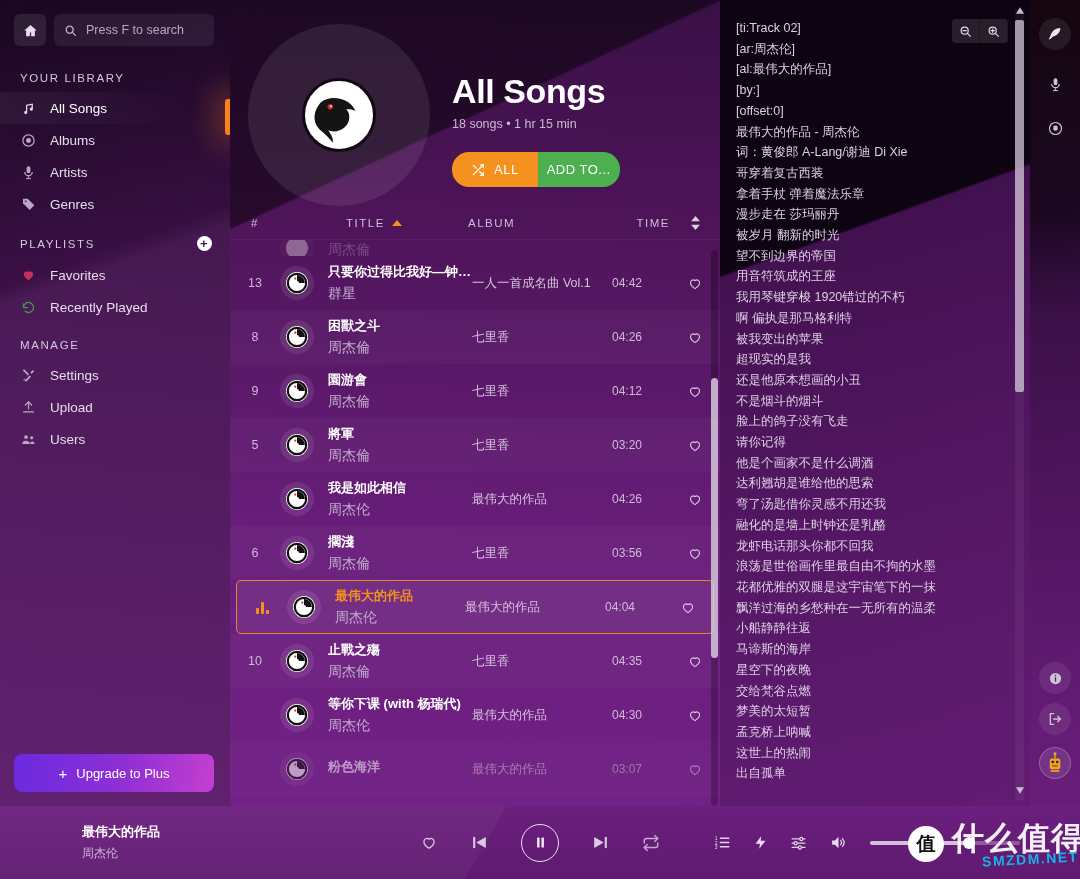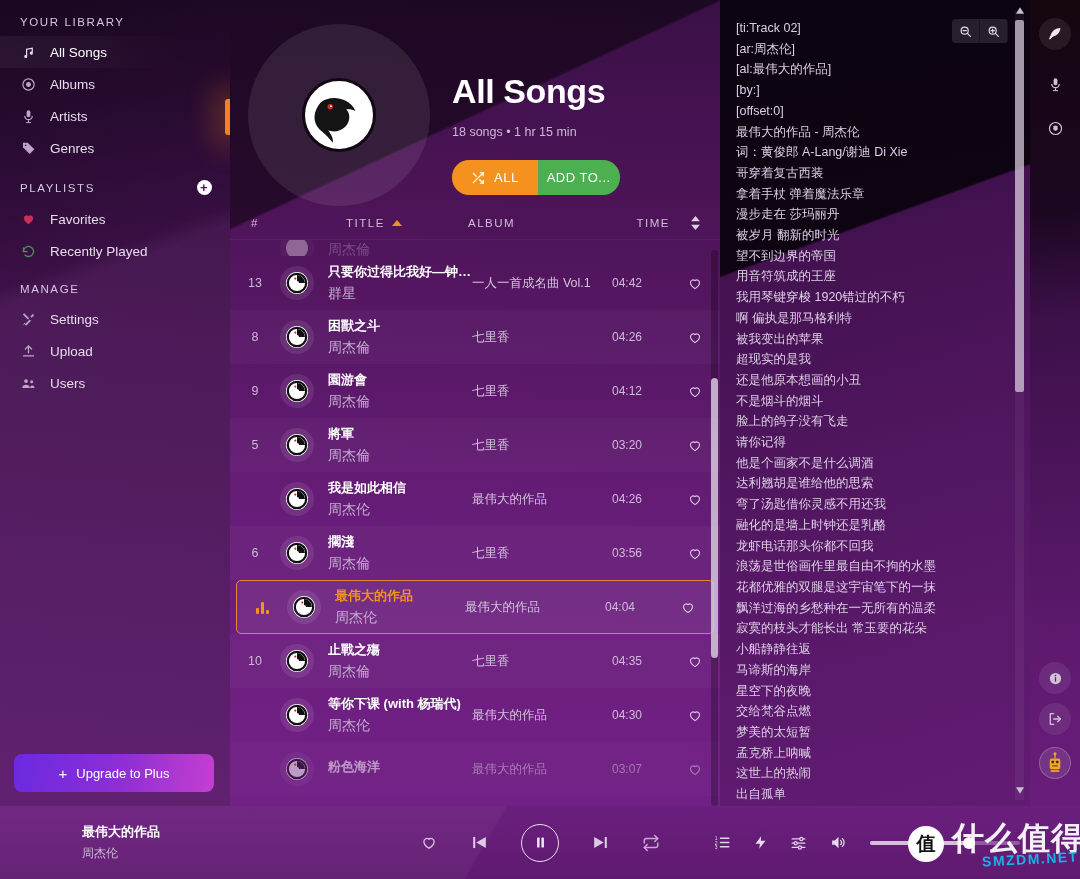--- a/index.html
+++ b/index.html
@@ -92,21 +92,21 @@
     flex: 0 0 182px;
   }
   .cover-inner {
     width: 74px; height: 74px; border-radius: 50%;
     background: #fff; border: 3px solid #120812;
     display: flex; align-items: center; justify-content: center;
     overflow: hidden;
   }
   .hero-meta { padding-left: 22px; padding-top: 48px; }
   .hero-title { font-size: 34px; font-weight: bold; letter-spacing: -0.4px; }
-  .hero-sub { font-size: 12.5px; color: #cbb8d4; margin-top: 14px; }
+  .hero-sub { font-size: 12.5px; color: #cbb8d4; margin-top: 6px; }
   .hero-actions { margin-top: 21px; display: flex; border-radius: 17px; overflow: hidden; width: fit-content; }
   .btn-shuffle {
     background: #f5911e; color: #fff; font-size: 13px; letter-spacing: 0.5px;
     padding: 10px 19px; display: flex; align-items: center; gap: 9px; cursor: pointer;
   }
   .btn-addto {
     background: #4caf50; color: #fff; font-size: 13px; letter-spacing: 0.5px;
     padding: 10px 9px; cursor: pointer;
   }
 
@@ -252,20 +252,38 @@
     color: #1ab0e8; letter-spacing: 1.5px; z-index: 10; transform: rotate(-3deg);
   }
   svg { display: block; }
 </style>
 </head>
 <body>
 
 <div id="app">
 
   <div id="sidebar">
+    <div class="topbar">
+      <div class="home-btn">
+        <span>
+          <svg width="15" height="15" viewBox="0 0 24 24" fill="#e9dcef">
+              <path d="M12 3L2 12h3v9h6v-6h2v6h6v-9h3z"></path>
+            </svg>
+        </span>
+      </div>
+      <div class="search-box">
+        <span>
+          <svg width="13" height="13" viewBox="0 0 24 24" fill="none" stroke="#c3aecd" stroke-width="2.4">
+              <circle cx="10.5" cy="10.5" r="6.5"></circle>
+              <line x1="15.5" y1="15.5" x2="21" y2="21" stroke-linecap="round"></line>
+            </svg>
+        </span>
+        <span class="search-ph">Press F to search</span>
+      </div>
+    </div>
 
     <div class="sec-title">YOUR LIBRARY</div>
 
     <div class="nav-item active">
       <span class="ico">
         <svg width="15" height="15" viewBox="0 0 24 24" fill="#e6d8ec">
             <path d="M10 18.5a2.5 2.5 0 1 1-2-2.45V6l11-2.2v9.2a2.5 2.5 0 1 1-2-2.45V6.2l-7 1.4z"></path>
           </svg>
       </span>
       <span class="nav-label">All Songs</span>
@@ -735,21 +753,20 @@
         <div class="lyr-line">脸上的鸽子没有飞走</div>
         <div class="lyr-line">请你记得</div>
         <div class="lyr-line">他是个画家不是什么调酒</div>
         <div class="lyr-line">达利翘胡是谁给他的思索</div>
         <div class="lyr-line">弯了汤匙借你灵感不用还我</div>
         <div class="lyr-line">融化的是墙上时钟还是乳酪</div>
         <div class="lyr-line">龙虾电话那头你都不回我</div>
         <div class="lyr-line">浪荡是世俗画作里最自由不拘的水墨</div>
         <div class="lyr-line">花都优雅的双腿是这宇宙笔下的一抹</div>
         <div class="lyr-line">飘洋过海的乡愁种在一无所有的温柔</div>
-        <div class="lyr-line">寂寞的枝头才能长出 常玉要的花朵</div>
         <div class="lyr-line">小船静静往返</div>
         <div class="lyr-line">马谛斯的海岸</div>
         <div class="lyr-line">星空下的夜晚</div>
         <div class="lyr-line">交给梵谷点燃</div>
         <div class="lyr-line">梦美的太短暂</div>
         <div class="lyr-line">孟克桥上呐喊</div>
         <div class="lyr-line">这世上的热闹</div>
         <div class="lyr-line">出自孤单</div>
       </div>
     <div class="lyr-scroll">

